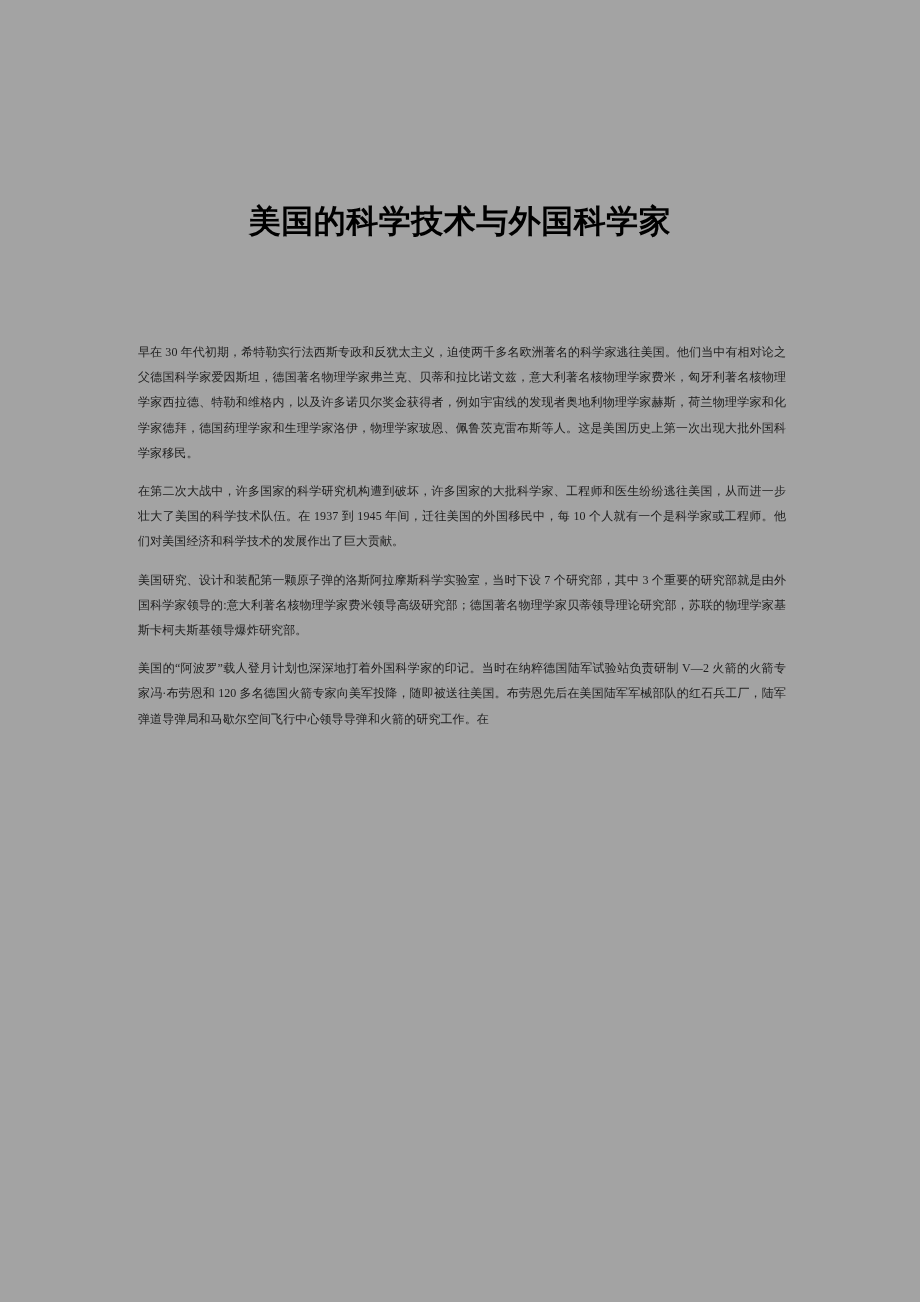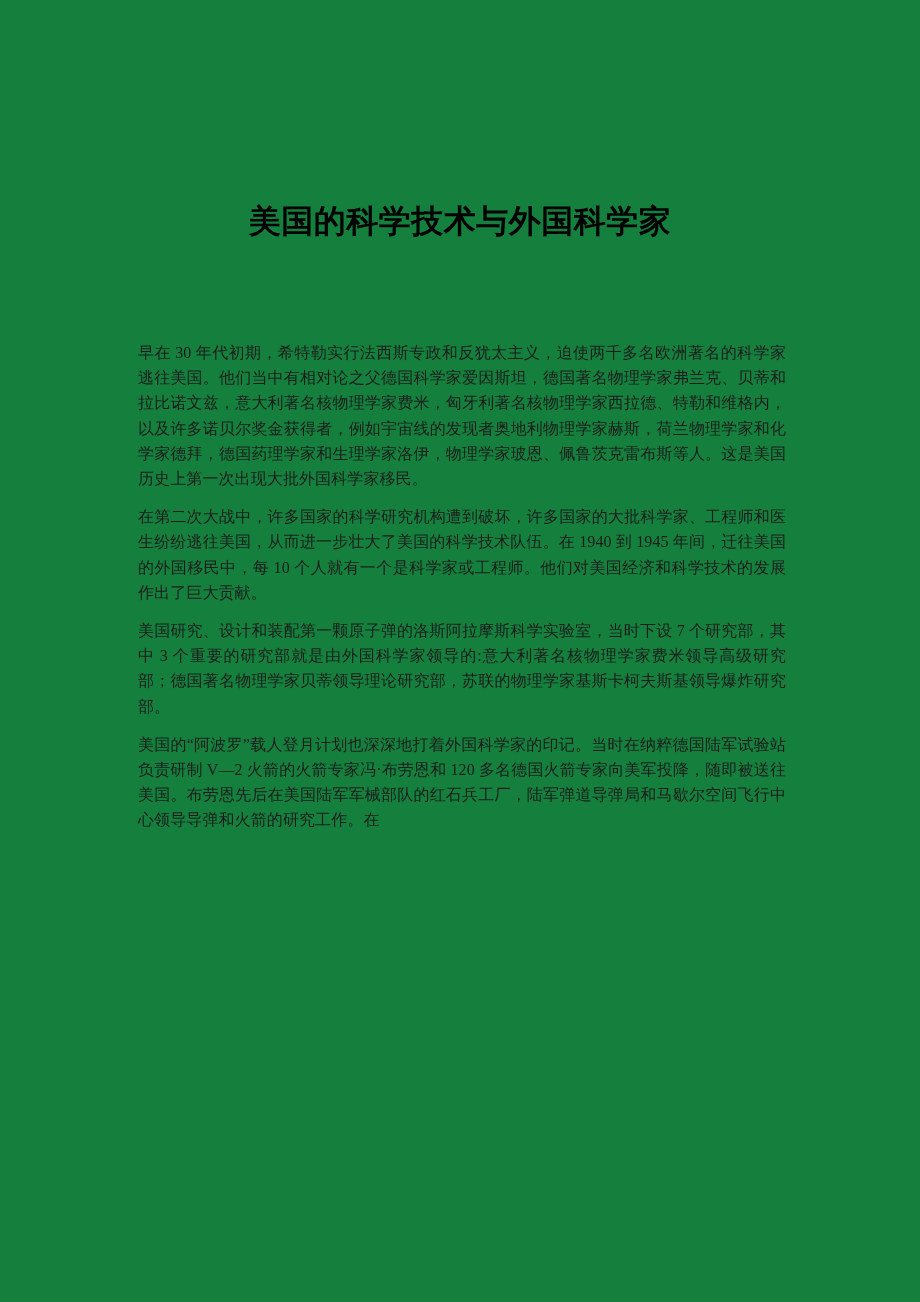--- a/index.html
+++ b/index.html
@@ -8,21 +8,21 @@
     background: #ffffff;
   }
   body {
     font-family: "Liberation Serif", "DejaVu Serif", serif;
     color: #1a1a1a;
   }
   .page {
     position: relative;
     width: 920px;
     height: 1302px;
-    background: #15803d;
+    background: #a3a3a3;
     overflow: hidden;
     box-sizing: border-box;
   }
   .doc-title {
     position: absolute;
     top: 179px;
     left: 0;
     width: 920px;
     text-align: center;
     font-size: 32px;
@@ -31,21 +31,21 @@
     line-height: 42px;
     color: #000000;
   }
   .body-block {
     position: absolute;
     top: 340px;
     left: 138px;
     width: 648px;
   }
   .para {
-    font-size: 16px;
+    font-size: 12px;
     line-height: 25.2px;
     text-align: justify;
     text-justify: inter-character;
     margin: 0 0 13px 0;
     color: #1c1c1c;
     word-break: break-all;
     letter-spacing: 0.1px;
     font-family: Liberation Serif, serif;
   }
   .para:last-child {
@@ -54,18 +54,18 @@
 </style>
 </head>
 <body>
 
 <div class="page">
 
   <h1 class="doc-title">美国的科学技术与外国科学家</h1>
 
   <div class="body-block">
     <p class="para">早在 30 年代初期，希特勒实行法西斯专政和反犹太主义，迫使两千多名欧洲著名的科学家逃往美国。他们当中有相对论之父德国科学家爱因斯坦，德国著名物理学家弗兰克、贝蒂和拉比诺文兹，意大利著名核物理学家费米，匈牙利著名核物理学家西拉德、特勒和维格内，以及许多诺贝尔奖金获得者，例如宇宙线的发现者奥地利物理学家赫斯，荷兰物理学家和化学家德拜，德国药理学家和生理学家洛伊，物理学家玻恩、佩鲁茨克雷布斯等人。这是美国历史上第一次出现大批外国科学家移民。</p>
-    <p class="para">在第二次大战中，许多国家的科学研究机构遭到破坏，许多国家的大批科学家、工程师和医生纷纷逃往美国，从而进一步壮大了美国的科学技术队伍。在 1940 到 1945 年间，迁往美国的外国移民中，每 10 个人就有一个是科学家或工程师。他们对美国经济和科学技术的发展作出了巨大贡献。</p>
+    <p class="para">在第二次大战中，许多国家的科学研究机构遭到破坏，许多国家的大批科学家、工程师和医生纷纷逃往美国，从而进一步壮大了美国的科学技术队伍。在 1937 到 1945 年间，迁往美国的外国移民中，每 10 个人就有一个是科学家或工程师。他们对美国经济和科学技术的发展作出了巨大贡献。</p>
     <p class="para">美国研究、设计和装配第一颗原子弹的洛斯阿拉摩斯科学实验室，当时下设 7 个研究部，其中 3 个重要的研究部就是由外国科学家领导的:意大利著名核物理学家费米领导高级研究部；德国著名物理学家贝蒂领导理论研究部，苏联的物理学家基斯卡柯夫斯基领导爆炸研究部。</p>
     <p class="para">美国的“阿波罗”载人登月计划也深深地打着外国科学家的印记。当时在纳粹德国陆军试验站负责研制 V—2 火箭的火箭专家冯·布劳恩和 120 多名德国火箭专家向美军投降，随即被送往美国。布劳恩先后在美国陆军军械部队的红石兵工厂，陆军弹道导弹局和马歇尔空间飞行中心领导导弹和火箭的研究工作。在</p>
   </div>
 
 </div>
 
 </body></html>

